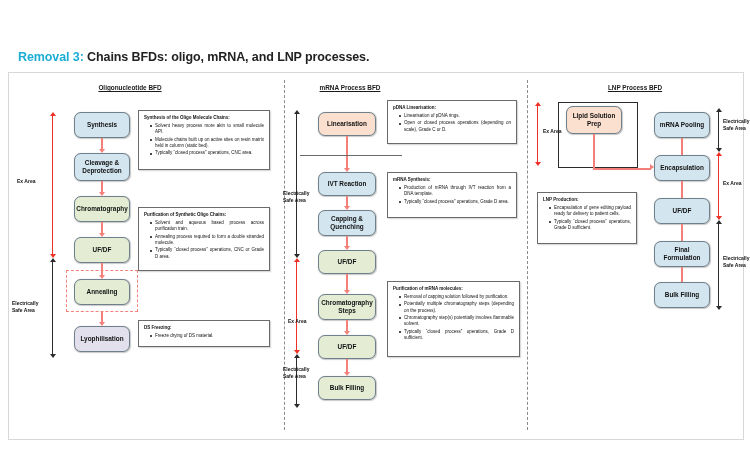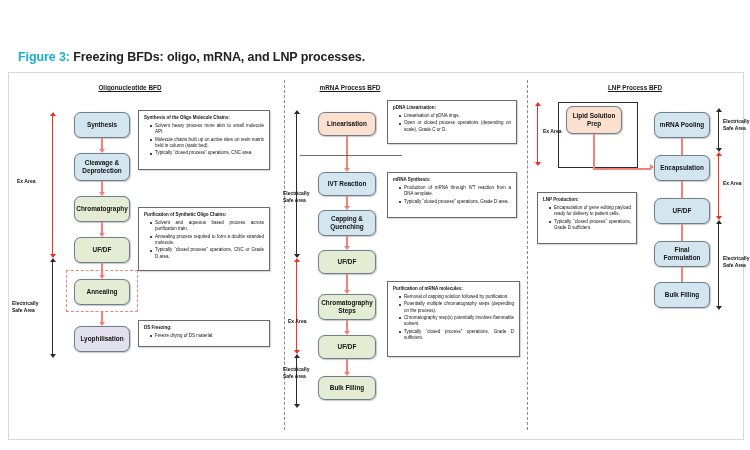--- a/index.html
+++ b/index.html
@@ -113,22 +113,22 @@
   .hrule{position:absolute;height:0;border-top:1px solid #6a6a6a;}
   .dashbox{position:absolute;border:1px dashed #f4807a;box-sizing:border-box;}
   .blackline{position:absolute;border:0 solid #2b2b2b;}
 </style>
 </head>
 <body>
 
 <div id="root">
 
   <div class="caption">
-    <span class="figno">Figure 3:</span>
-    <span>Freezing BFDs: oligo, mRNA, and LNP processes.</span>
+    <span class="figno">Removal 3:</span>
+    <span>Chains BFDs: oligo, mRNA, and LNP processes.</span>
   </div>
 
   <div class="frame"></div>
 
   <div class="vdash" style="left:284px;top:80px;height:350px;"></div>
   <div class="vdash" style="left:527px;top:80px;height:350px;"></div>
 
   <div class="colhead" style="left:40px;top:84px;width:180px;">Oligonucleotide BFD</div>
 
   <div class="zarrow z-red" style="left:52px;top:112px;height:146px;">

